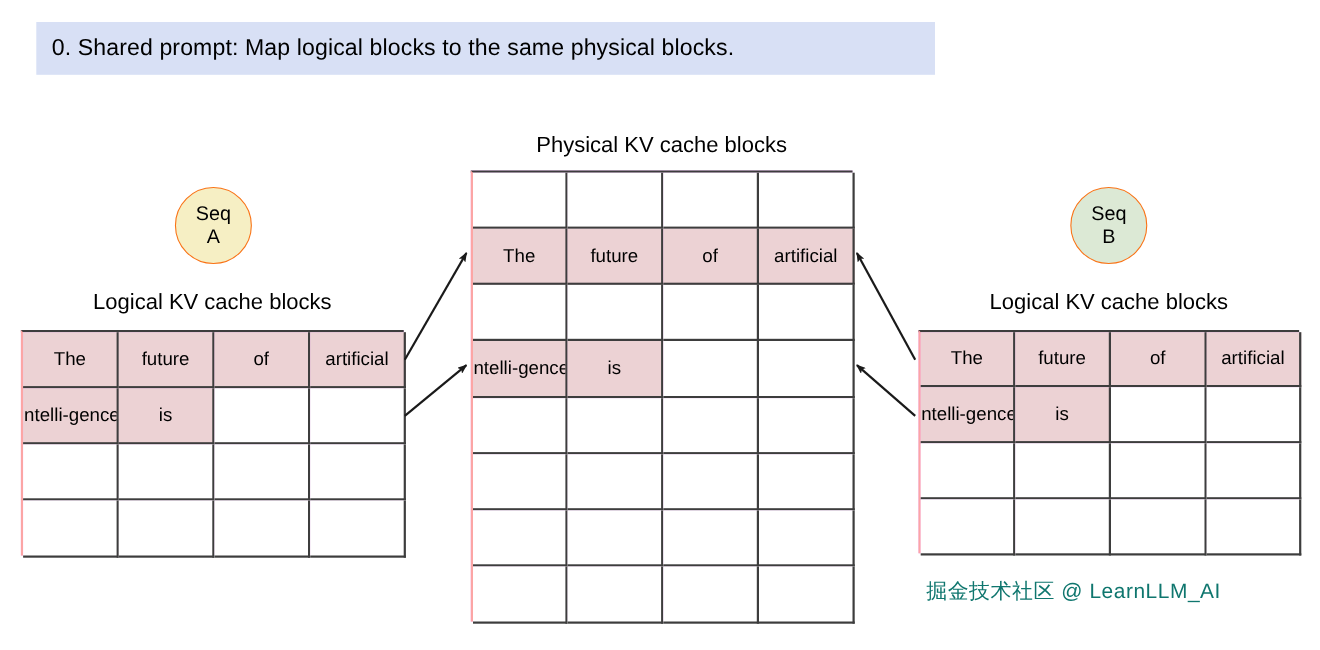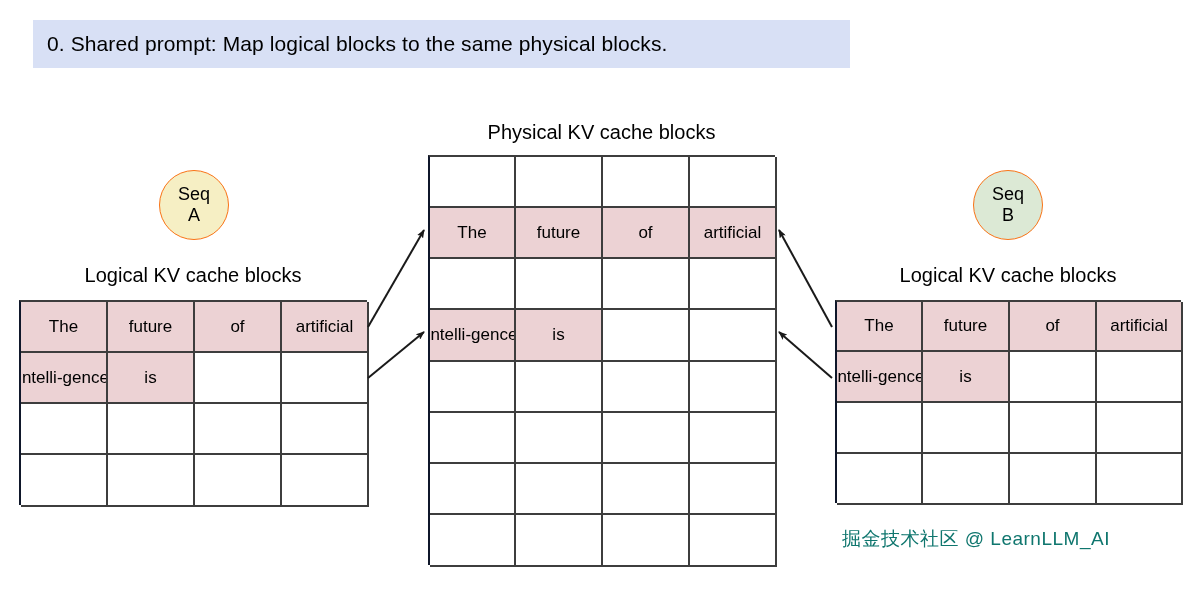--- a/index.html
+++ b/index.html
@@ -73,21 +73,21 @@
   }
   #seq-a { left: 159px; top: 170px; background: #f6efc4; }
   #seq-b { left: 973px; top: 170px; background: #dce9d5; }
 
   
   .block-table {
     position: absolute;
     display: grid;
     box-sizing: border-box;
     border-top: 2px solid #3d3d3d;
-    border-left: 2px solid #0f172a;
+    border-left: 2px solid #fca5a5;
     background: #f0abfc;
   }
   .block-cell {
     box-sizing: border-box;
     border-right: 2px solid #3d3d3d;
     border-bottom: 2px solid #3d3d3d;
     display: flex;
     align-items: center;
     justify-content: center;
     text-align: center;

